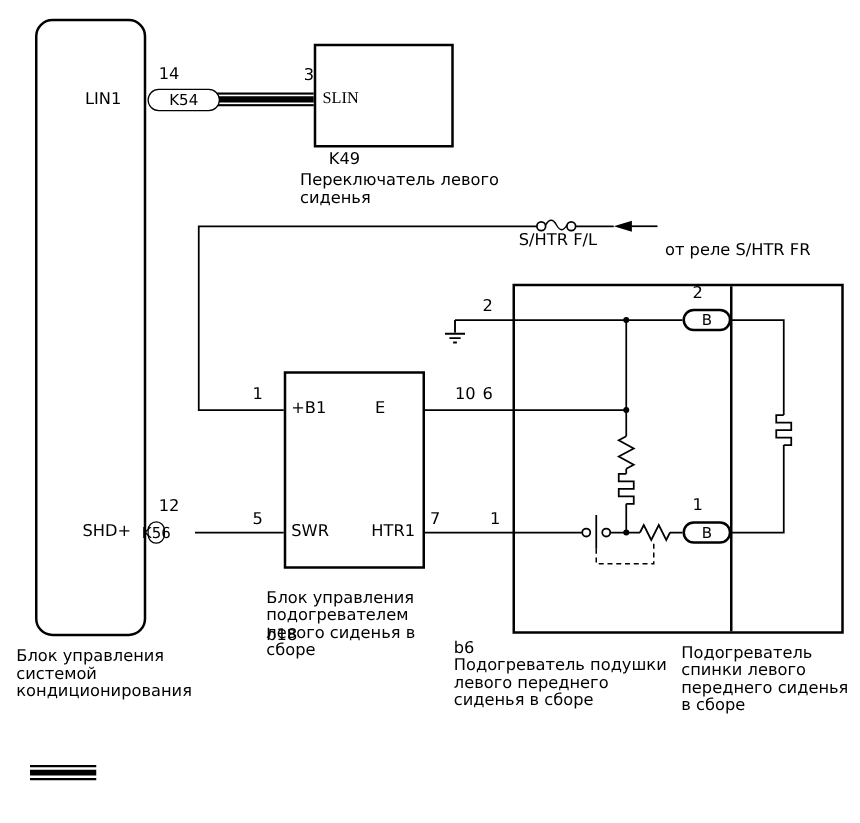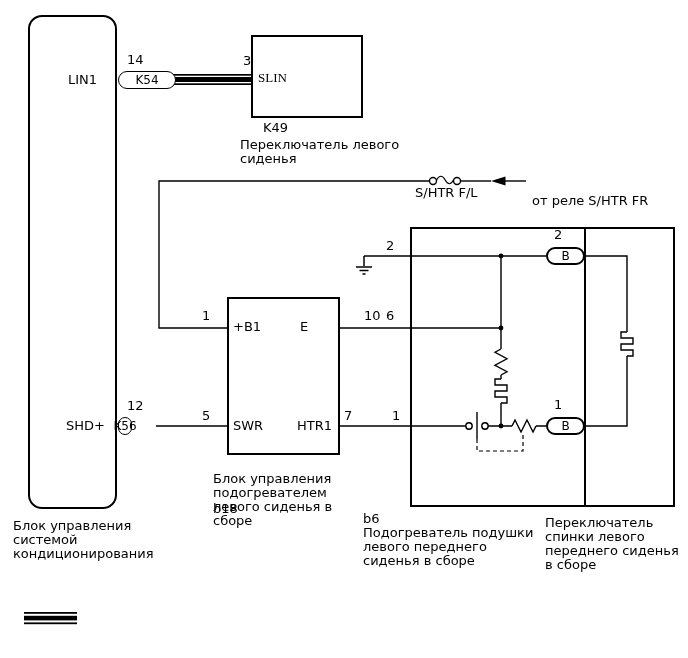--- a/index.html
+++ b/index.html
@@ -120,20 +120,20 @@
   <div class="lbl caption" style="left:213px;top:472px;">Блок управления
 подогревателем
 левого сиденья в
 сборе</div>
 
   <div class="lbl" style="left:363px;top:512px;">b6</div>
   <div class="lbl caption" style="left:363px;top:526px;">Подогреватель подушки
 левого переднего
 сиденья в сборе</div>
 
-  <div class="lbl caption" style="left:545px;top:516px;">Переключатель
+  <div class="lbl caption" style="left:545px;top:516px;">Подогреватель
 спинки левого
 переднего сиденья
 в сборе</div>
 
   <div class="lbl" style="left:84px;top:627px;margin-top:46px;">LIN</div>
 
 </div>
 
 </body></html>

